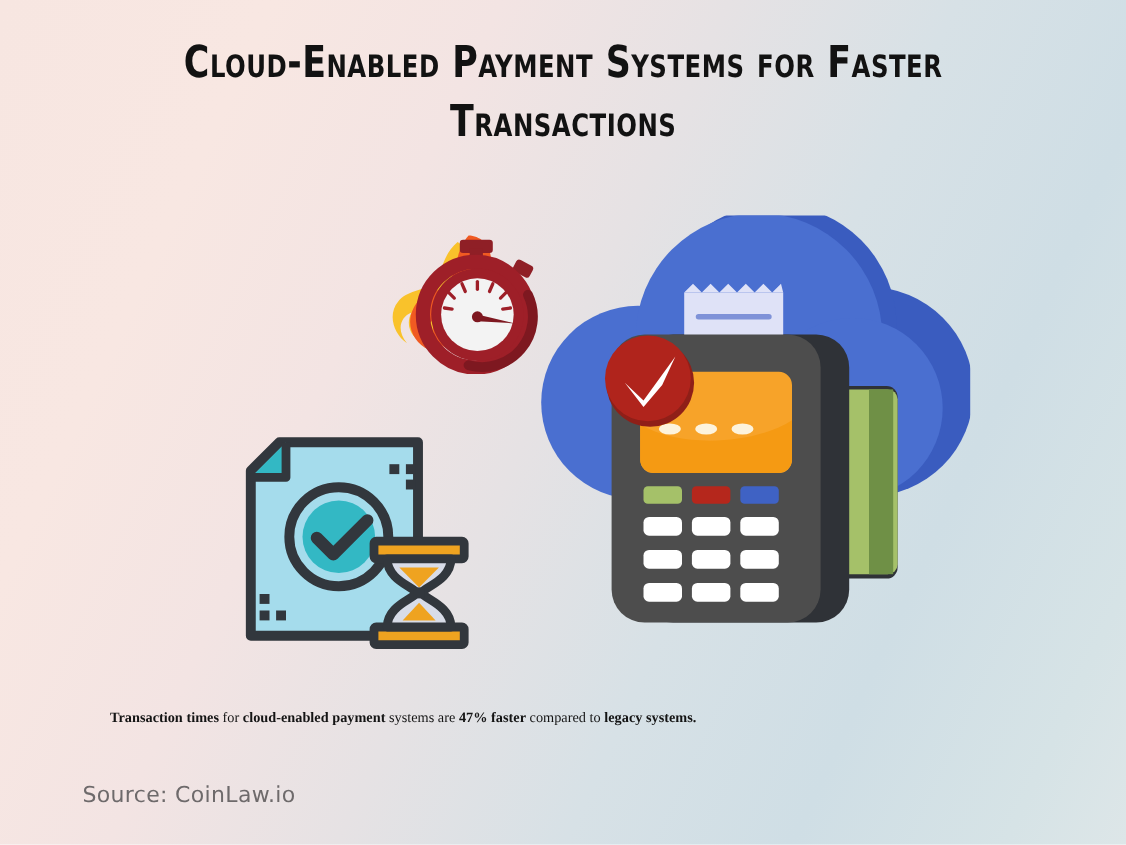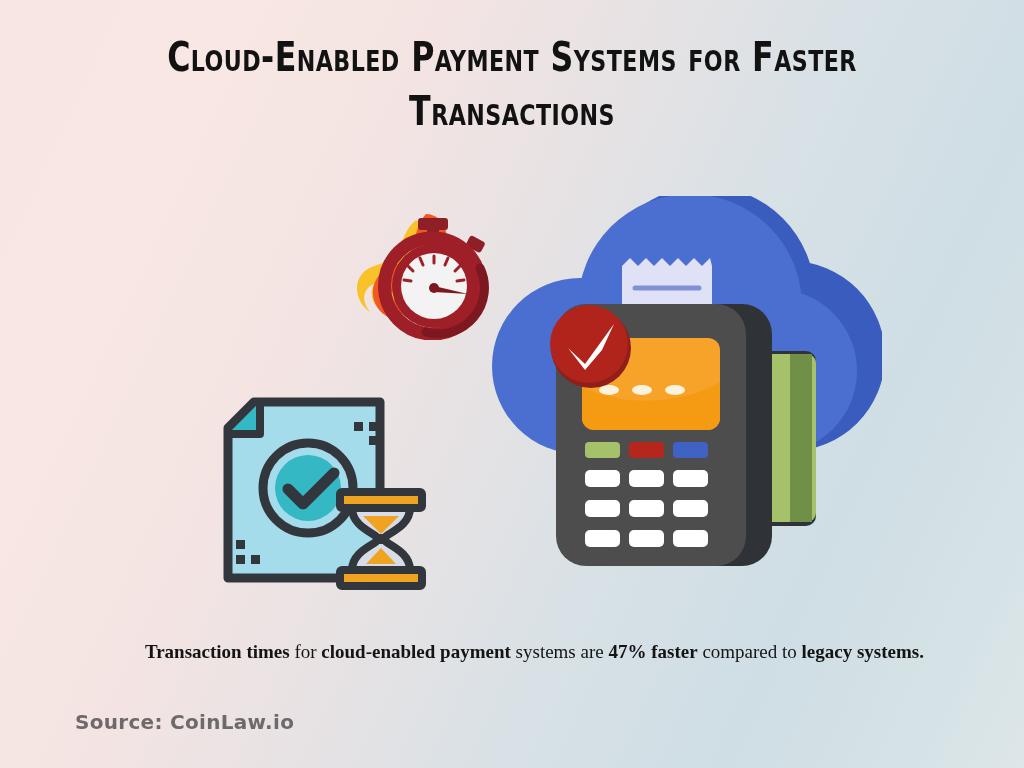--- a/index.html
+++ b/index.html
@@ -67,37 +67,36 @@
   
   .art {
     position: absolute;
   }
   
   #caption {
     position: absolute;
     left: 100px;
     top: 636px;
     width: 824px;
-    text-align: right;
+    text-align: left;
     color: #141414;
     font-family: "Liberation Serif", "DejaVu Serif", serif;
-    font-size: 19px;
+    font-size: 13px;
     line-height: 32px;
   }
   #caption b { font-weight: 700; }
   
   #source {
     position: absolute;
     left: 75px;
     top: 710px;
     color: #6e6a6b;
     font-family: "DejaVu Sans", "Liberation Sans", sans-serif;
     font-size: 20px;
     letter-spacing: 0.3px;
-    font-weight: bold;
   }
 </style>
 </head>
 <body>
 
 <div id="infographic">
 
   <div id="title">Cloud-Enabled Payment Systems for Faster Transactions</div>
 
 

